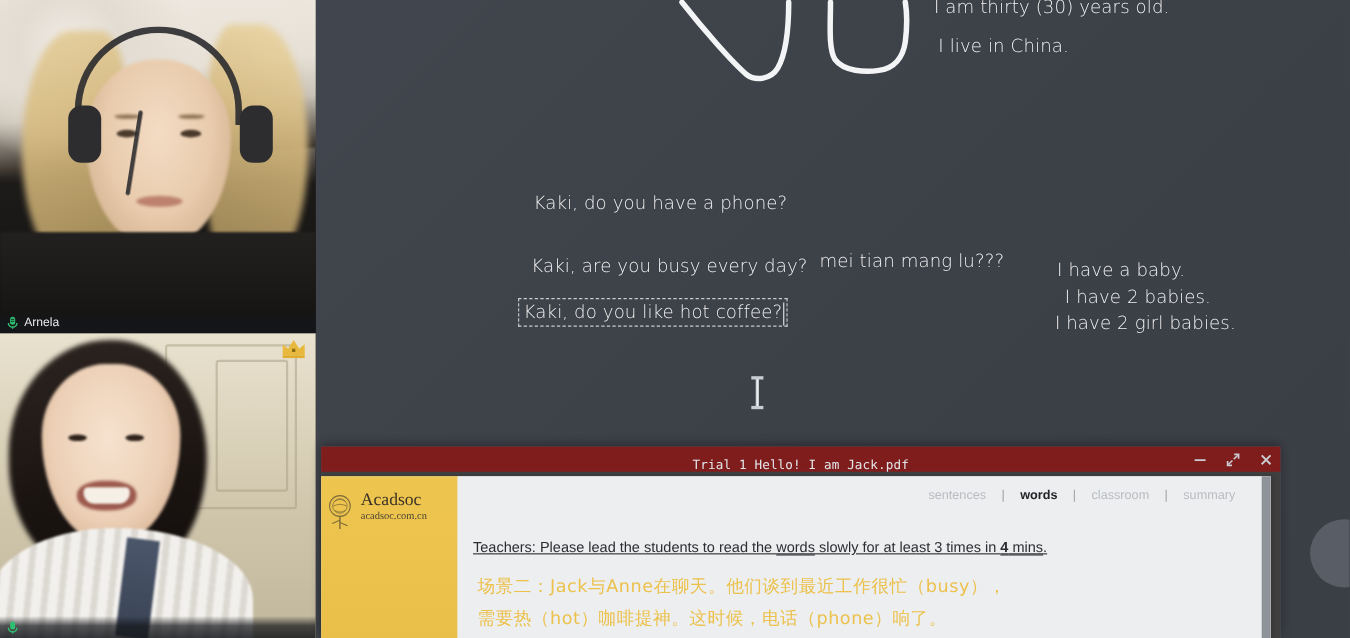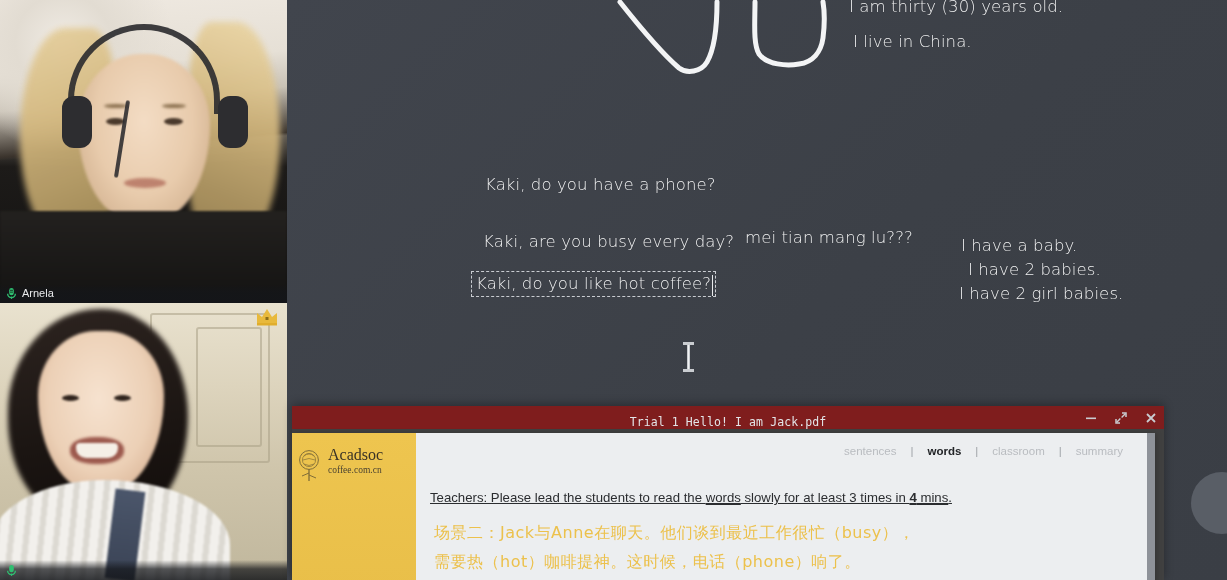--- a/index.html
+++ b/index.html
@@ -338,21 +338,21 @@
           <div class="acadsoc-brand">
             <svg class="acadsoc-tree" viewBox="0 0 26 34">
               <circle cx="11" cy="11" r="9.4" fill="none" stroke="#5b5031" stroke-width="1"></circle>
               <circle cx="11" cy="11" r="6.6" fill="none" stroke="#5b5031" stroke-width=".7"></circle>
               <path d="M11 20 L11 32" stroke="#5b5031" stroke-width="1.3"></path>
               <path d="M11 24 L4 27 M11 26 L18 29" stroke="#5b5031" stroke-width="1"></path>
               <path d="M6 7 q5 -4 10 0 M5 11 q6 -3 12 0 M6 15 q5 3 10 0" stroke="#5b5031" stroke-width=".7" fill="none"></path>
             </svg>
             <div>
               <div class="acadsoc-name">Acadsoc</div>
-              <div class="acadsoc-url">coffee.com.cn</div>
+              <div class="acadsoc-url">acadsoc.com.cn</div>
             </div>
           </div>
         </div>
 
         <div id="pdf-content">
 
           <div id="pdf-nav">
             <span class="nav-item">sentences</span>
             <span class="nav-sep">|</span>
             <span class="nav-item active">words</span>

